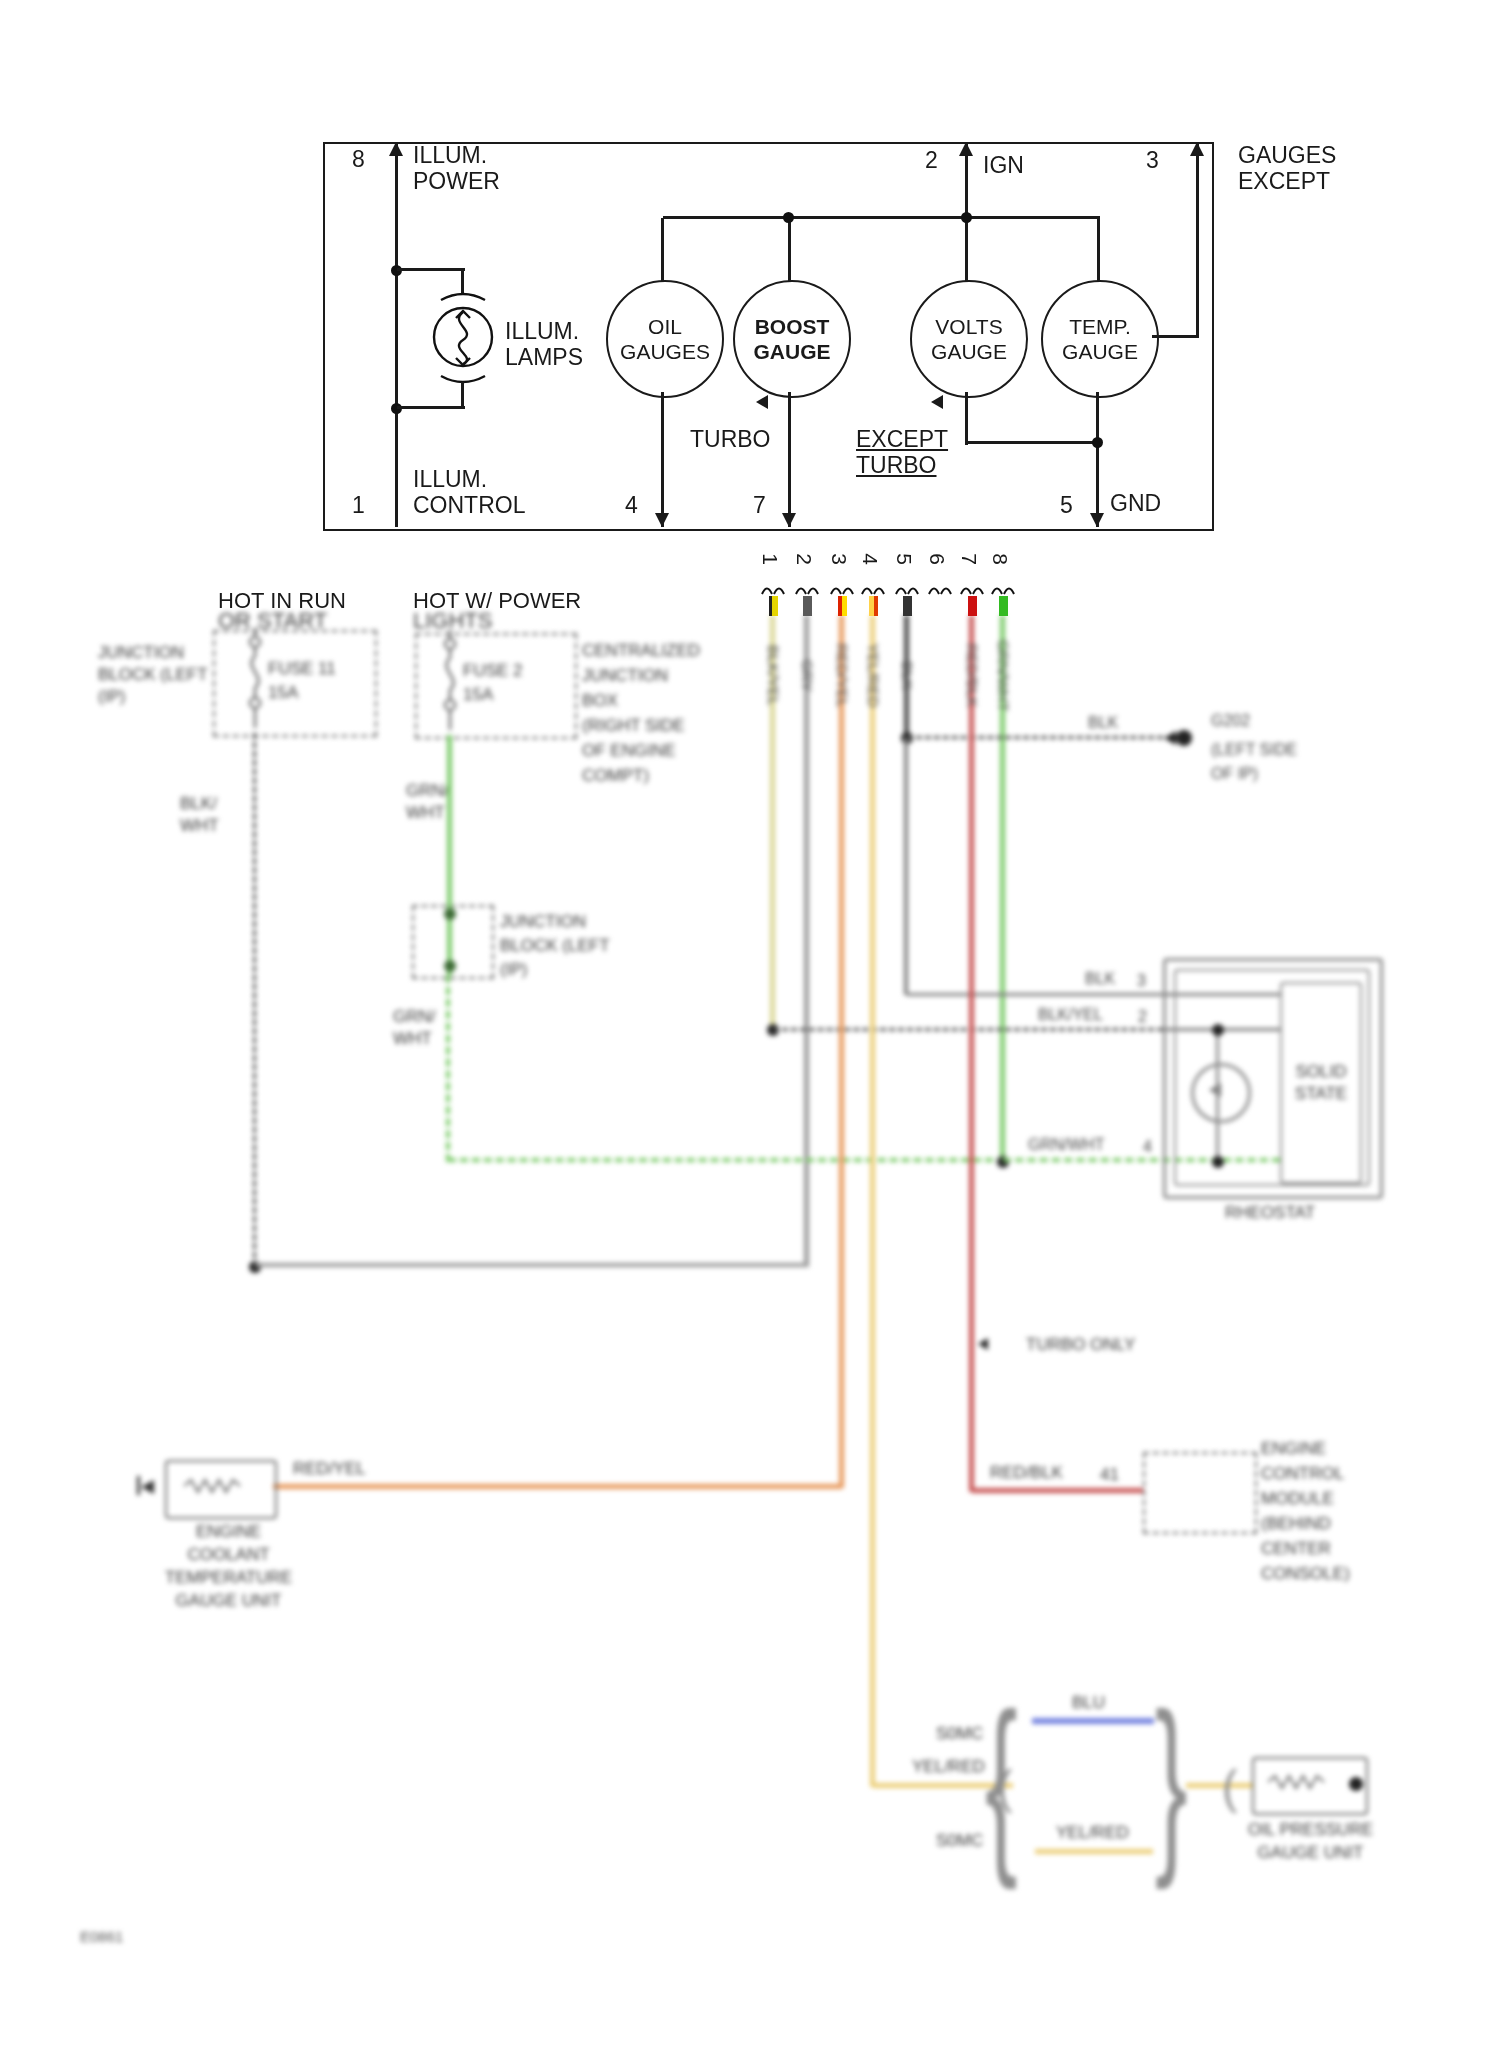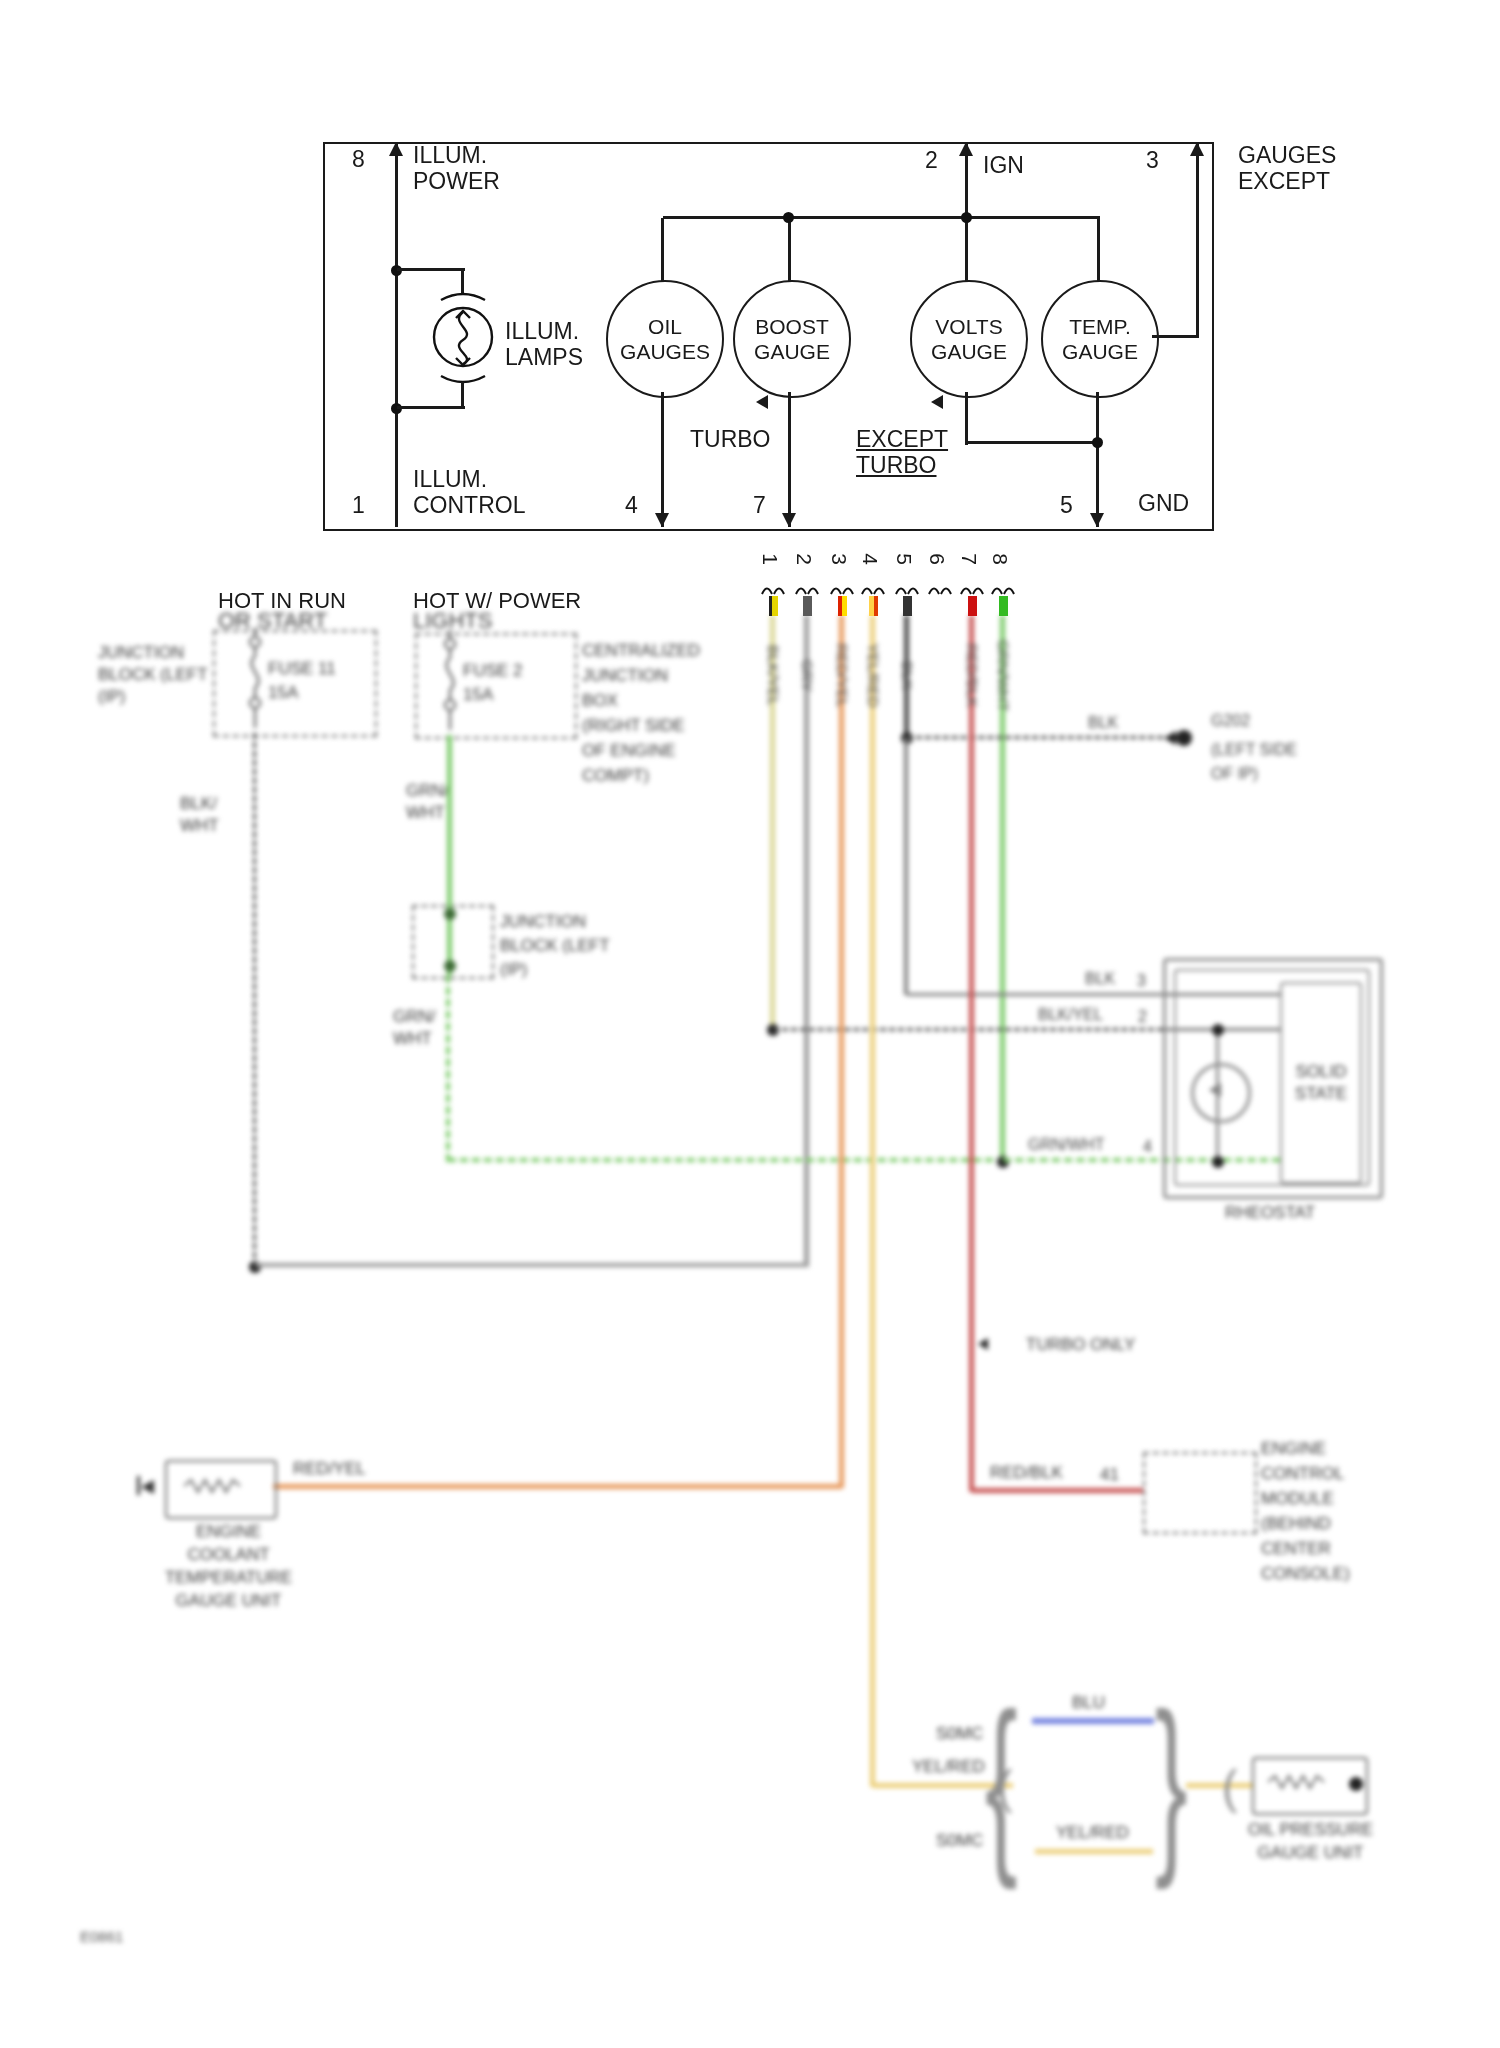--- a/index.html
+++ b/index.html
@@ -247,21 +247,21 @@
     <div class="vl" style="left:461px;top:382px;height:26px;"></div>
     <div class="hl" style="left:397px;top:406px;width:68px;"></div>
     <div class="t clab pre" style="left:505px;top:318px;">ILLUM.
 LAMPS</div>
     <div class="t clab pre" style="left:413px;top:466px;">ILLUM.
 CONTROL</div>
     <div class="t digit" style="left:352px;top:492px;">1</div>
 
     <div class="circle pre" style="left:606px;top:280px;width:114px;height:114px;">OIL
 GAUGES</div>
-    <div class="circle pre" style="left:733px;top:280px;width:114px;height:114px;">BOOST
+    <div class="circle pre" style="left:733px;top:280px;width:114px;height:114px;font-weight:bold;">BOOST
 GAUGE</div>
     <div class="circle pre" style="left:910px;top:280px;width:114px;height:114px;">VOLTS
 GAUGE</div>
     <div class="circle pre" style="left:1041px;top:280px;width:114px;height:114px;">TEMP.
 GAUGE</div>
 
     <div class="hl" style="left:663px;top:216px;width:437px;"></div>
     <div class="vl" style="left:661px;top:218px;height:64px;"></div>
     <div class="vl" style="left:788px;top:218px;height:64px;"></div>
     <div class="vl" style="left:1097px;top:218px;height:64px;"></div>
@@ -290,21 +290,21 @@
     <div class="vl" style="left:965px;top:392px;height:53px;"></div>
     <div class="hl" style="left:965px;top:441px;width:135px;"></div>
     <div class="arr-left" style="left:931px;top:395px;"></div>
     <div class="t clab pre" style="left:856px;top:426px;text-decoration:underline;">EXCEPT
 TURBO</div>
 
     <div class="vl" style="left:1096px;top:392px;height:135px;"></div>
     <div class="dot" style="left:1092px;top:437px;"></div>
     <div class="arr-down" style="left:1090px;top:513px;"></div>
     <div class="t digit" style="left:1060px;top:492px;">5</div>
-    <div class="t clab" style="left:1110px;top:490px;margin-left:28px;">GND</div>
+    <div class="t clab" style="left:1110px;top:490px;">GND</div>
 
     <div class="pinnum" style="left:751px;top:550px;">1</div>
     <div class="pinnum" style="left:785px;top:550px;">2</div>
     <div class="pinnum" style="left:820px;top:550px;">3</div>
     <div class="pinnum" style="left:851px;top:550px;">4</div>
     <div class="pinnum" style="left:885px;top:550px;">5</div>
     <div class="pinnum" style="left:918px;top:550px;">6</div>
     <div class="pinnum" style="left:950px;top:550px;">7</div>
     <div class="pinnum" style="left:981px;top:550px;">8</div>
 

